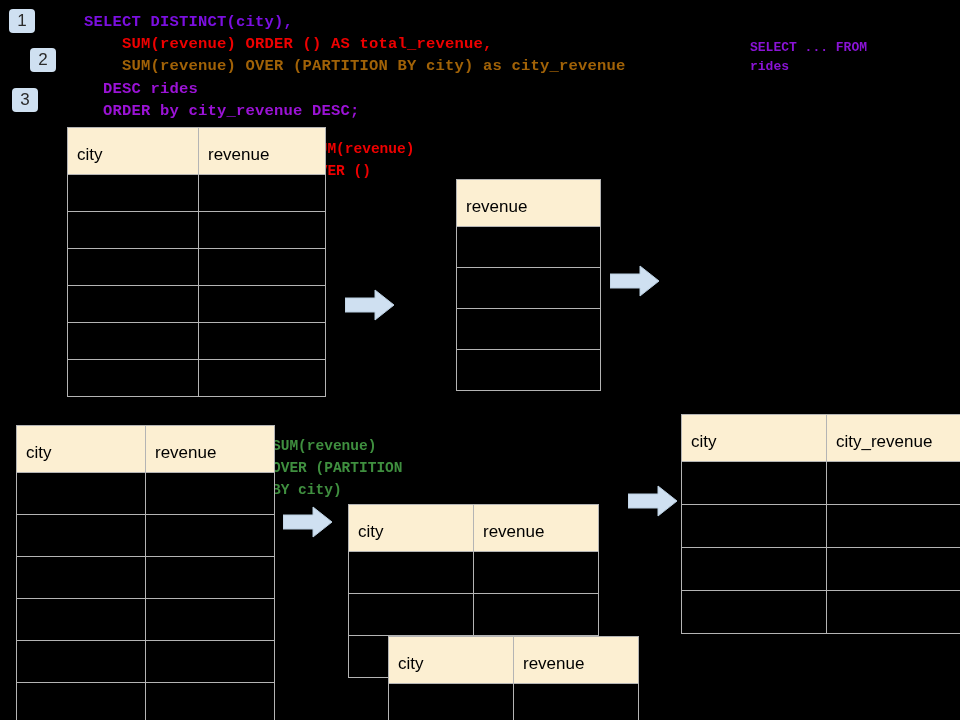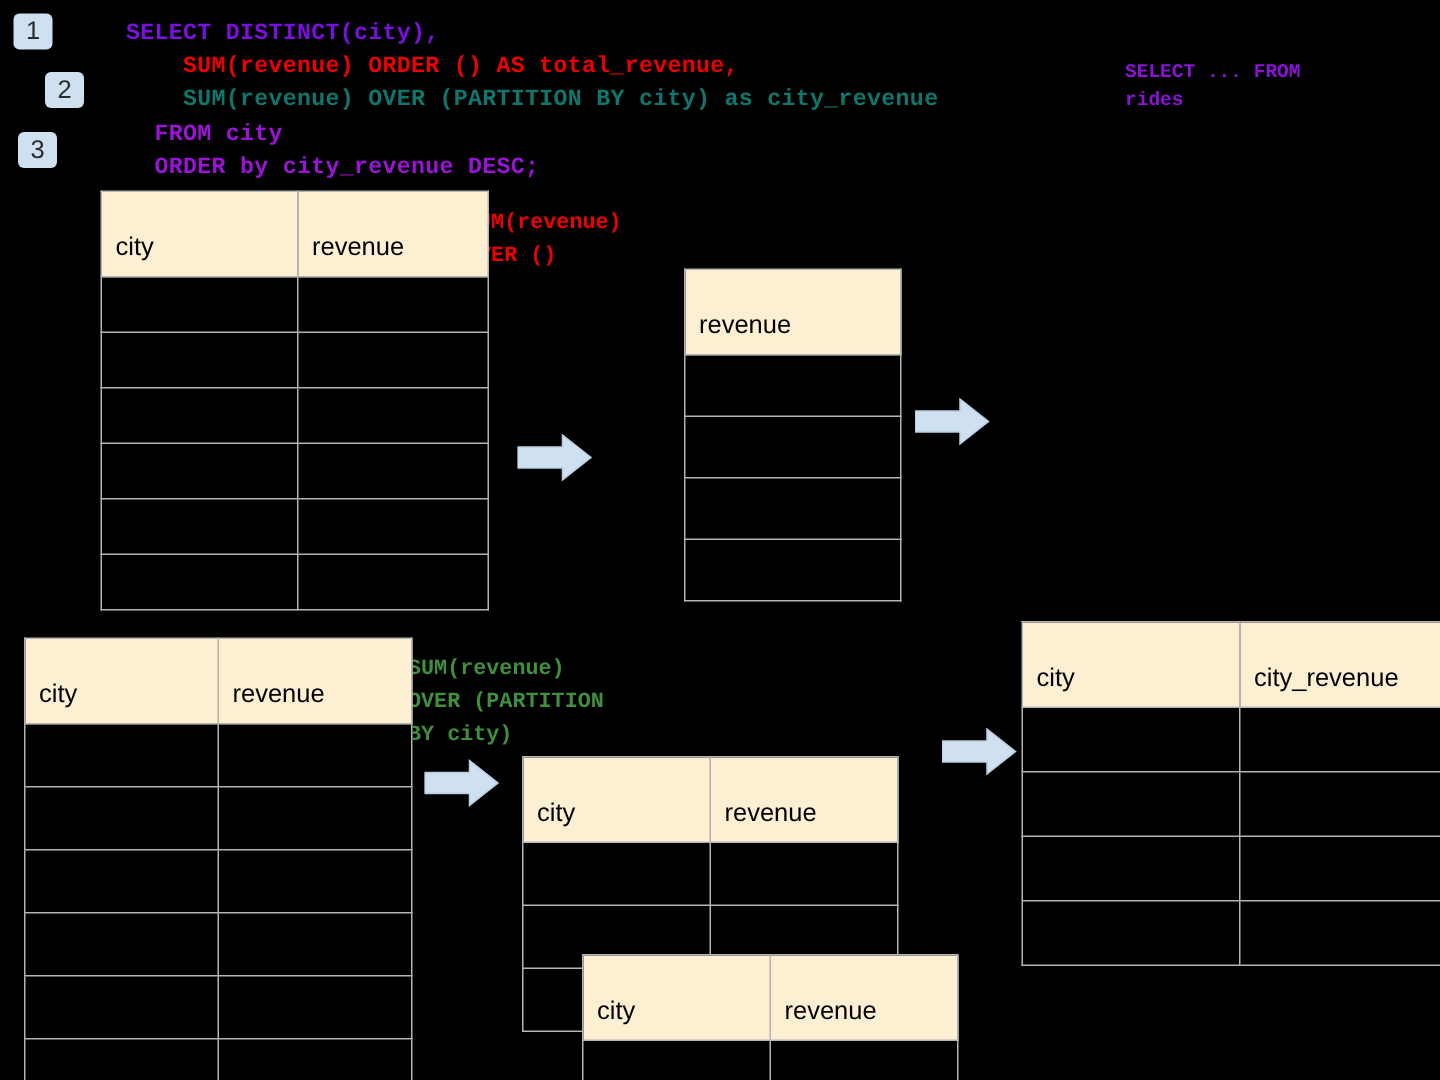--- a/index.html
+++ b/index.html
@@ -38,21 +38,21 @@
     font-family: "Liberation Mono", monospace;
     font-weight: bold;
     font-size: 15.5px;
     line-height: 22px;
     white-space: pre;
     letter-spacing: 0.2px;
   }
   .sql-purple   { color: #7b0fe0; }
   .sql-magenta  { color: #9b13d6; }
   .sql-red      { color: #ee0000; }
-  .sql-green    { color: #0f766e; }
+  .sql-green    { color: #a16207; }
 
   .annot {
     position: absolute;
     font-family: "Liberation Mono", monospace;
     font-weight: bold;
     font-size: 14.5px;
     line-height: 22px;
     white-space: pre;
   }
   .annot-red   { color: #ee0000; }
@@ -80,21 +80,21 @@
     padding: 0;
     margin: 0;
   }
   .tbl th {
     background: #fcefd2;
     color: #000000;
     font-family: "Liberation Sans", sans-serif;
     font-weight: normal;
     font-size: 17px;
     text-align: left;
-    padding: 18px 0 0 9px;
+    padding: 8px 0 0 9px;
     height: 38px;
     vertical-align: middle;
   }
   .tbl td {
     background: #000000;
     height: 36px;
   }
 
   
   .arrow {
@@ -106,21 +106,21 @@
 
 <div id="canvas">
 
   <div class="badge" style="left:9px;  top:9px;"><span>1</span></div>
   <div class="badge" style="left:30px; top:48px;"><span>2</span></div>
   <div class="badge" style="left:12px; top:88px;"><span>3</span></div>
 
   <div class="sql sql-purple" style="left:84px; top:11px;">SELECT DISTINCT(city),</div>
   <div class="sql sql-red" style="left:84px; top:33px;">    SUM(revenue) ORDER () AS total_revenue,</div>
   <div class="sql sql-green" style="left:84px; top:55px;">    SUM(revenue) OVER (PARTITION BY city) as city_revenue</div>
-  <div class="sql sql-magenta" style="left:84px; top:78px;">  FROM city</div>
+  <div class="sql sql-magenta" style="left:84px; top:78px;">  DESC rides</div>
   <div class="sql sql-magenta" style="left:84px; top:100px;text-align:right;">  ORDER by city_revenue DESC;</div>
 
   <div class="small-sql" style="left:750px; top:38px;">SELECT ... FROM</div>
   <div class="small-sql" style="left:750px; top:57px;">rides</div>
 
   <div class="annot annot-red" style="left:310px; top:138px;">SUM(revenue)
 OVER ()</div>
   <div class="annot annot-green" style="left:272px; top:435px;">SUM(revenue)
 OVER (PARTITION
 BY city)</div>

